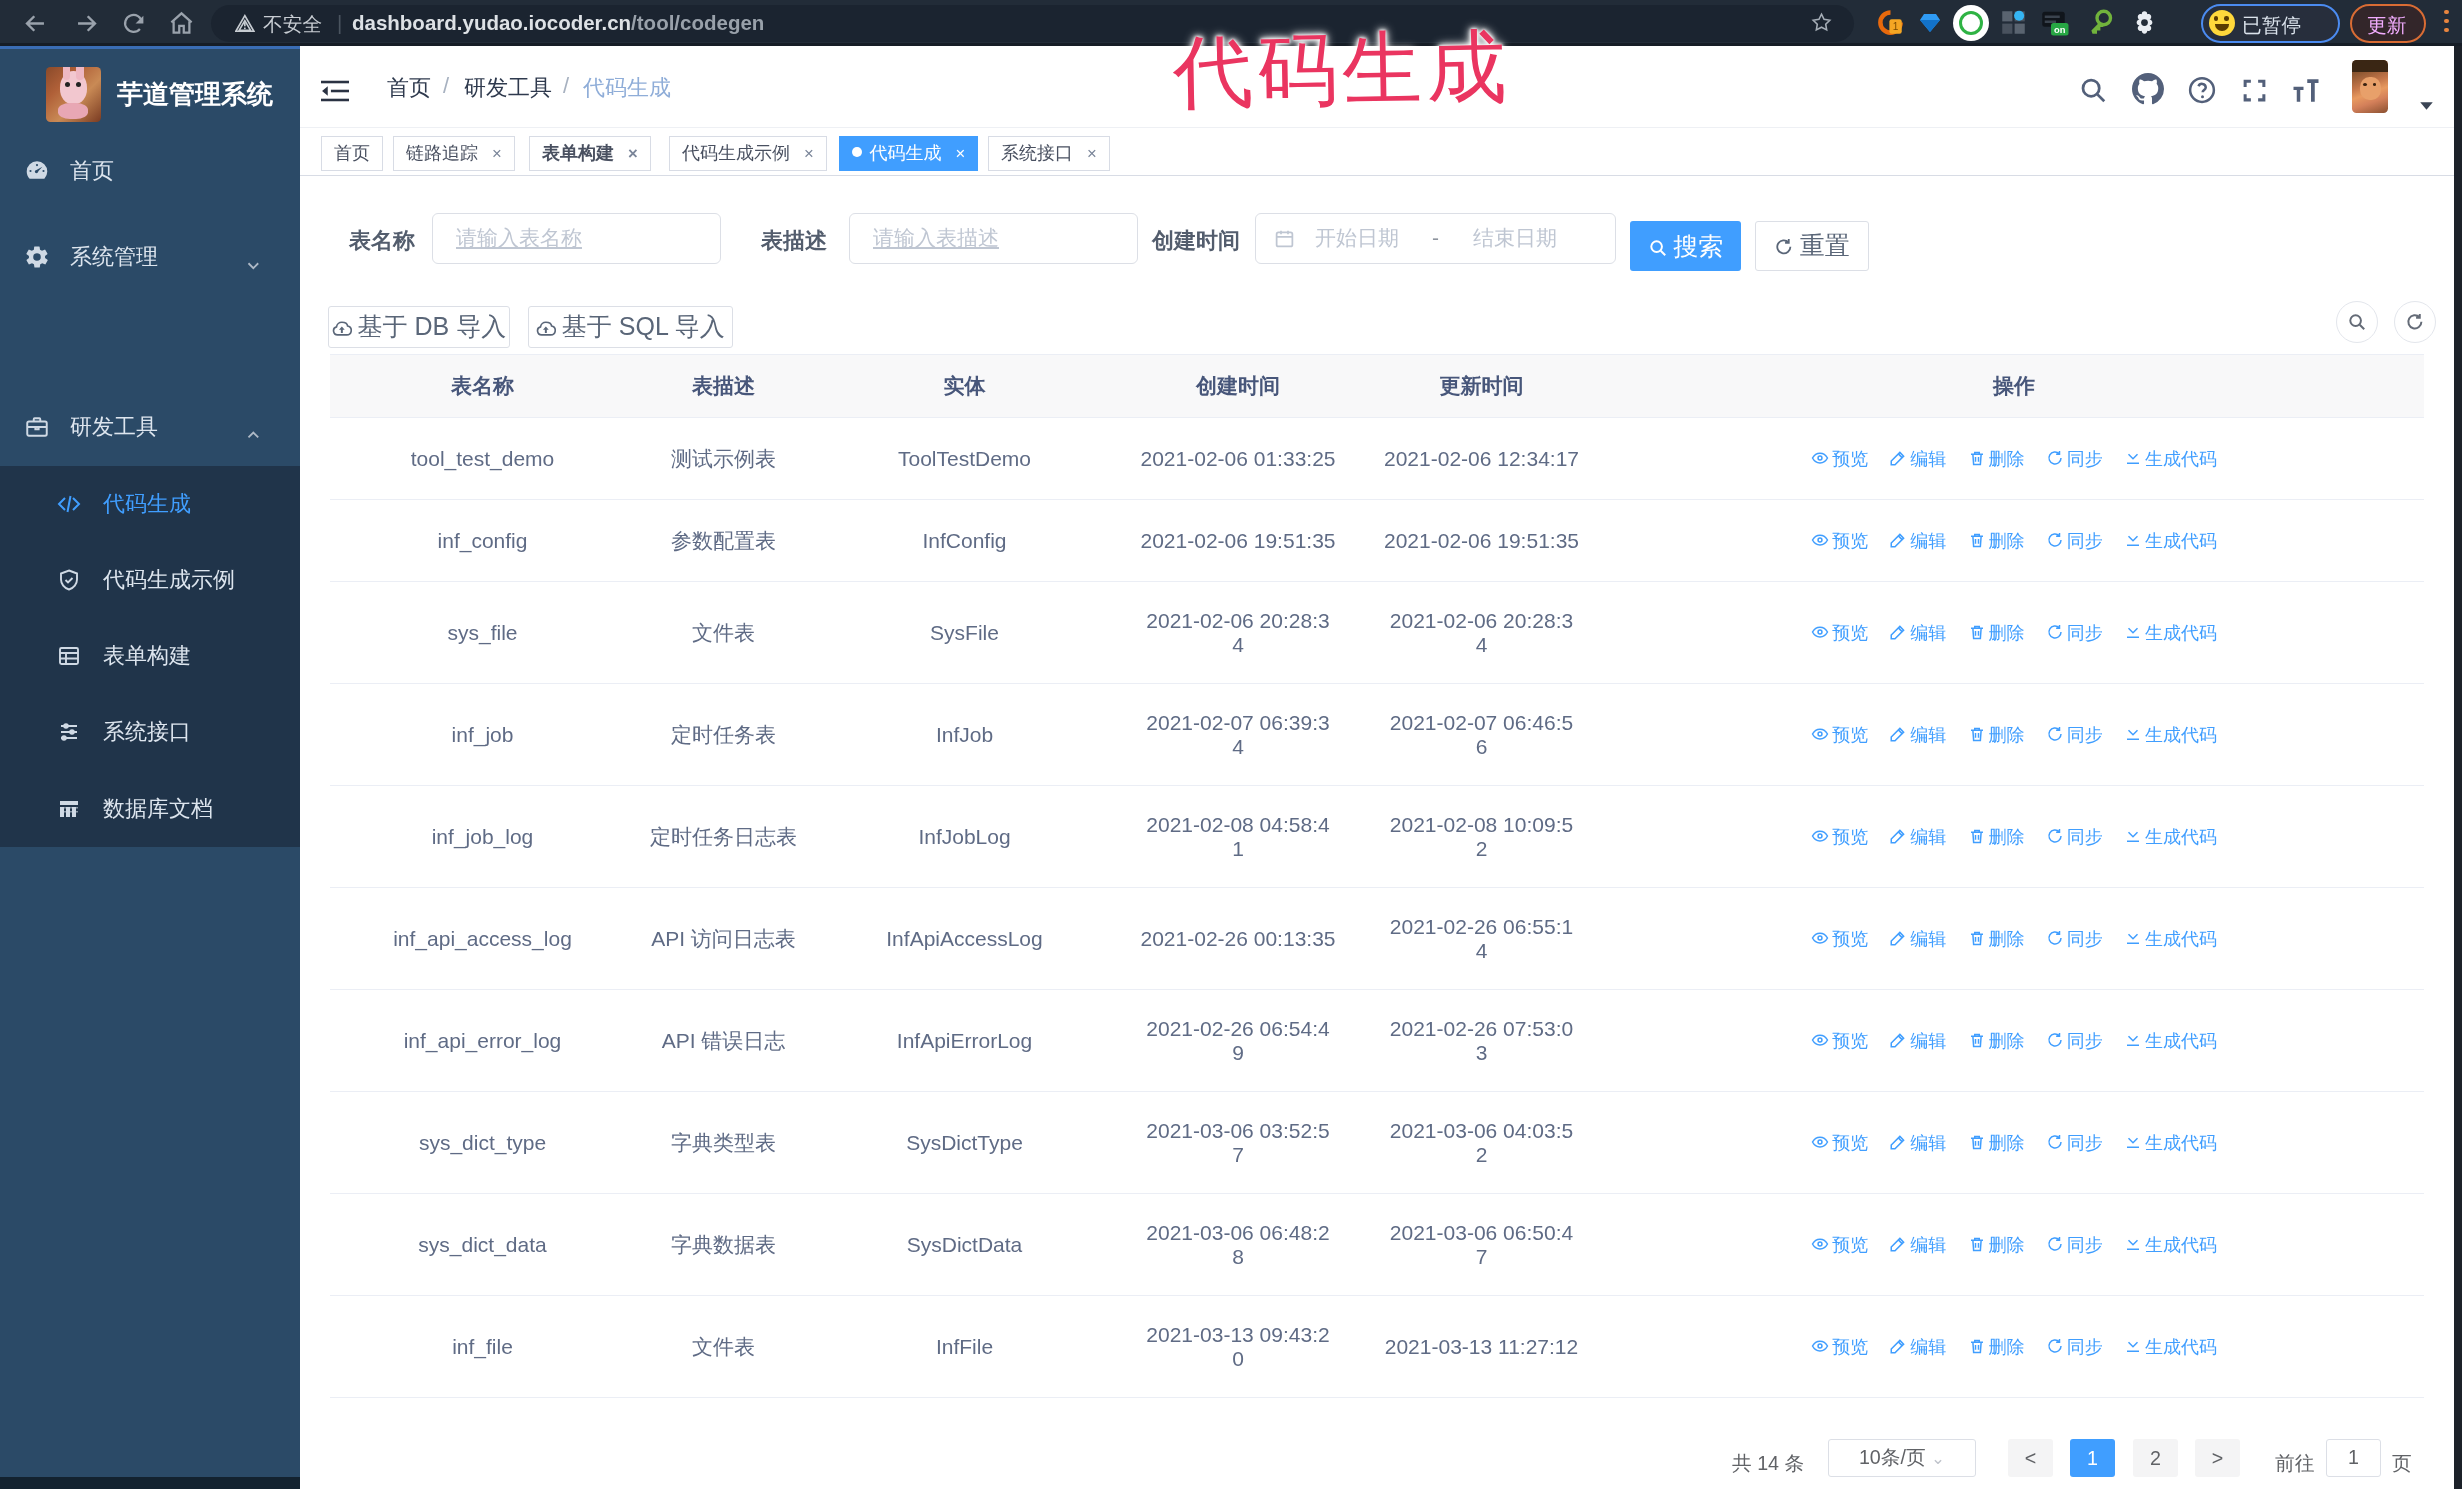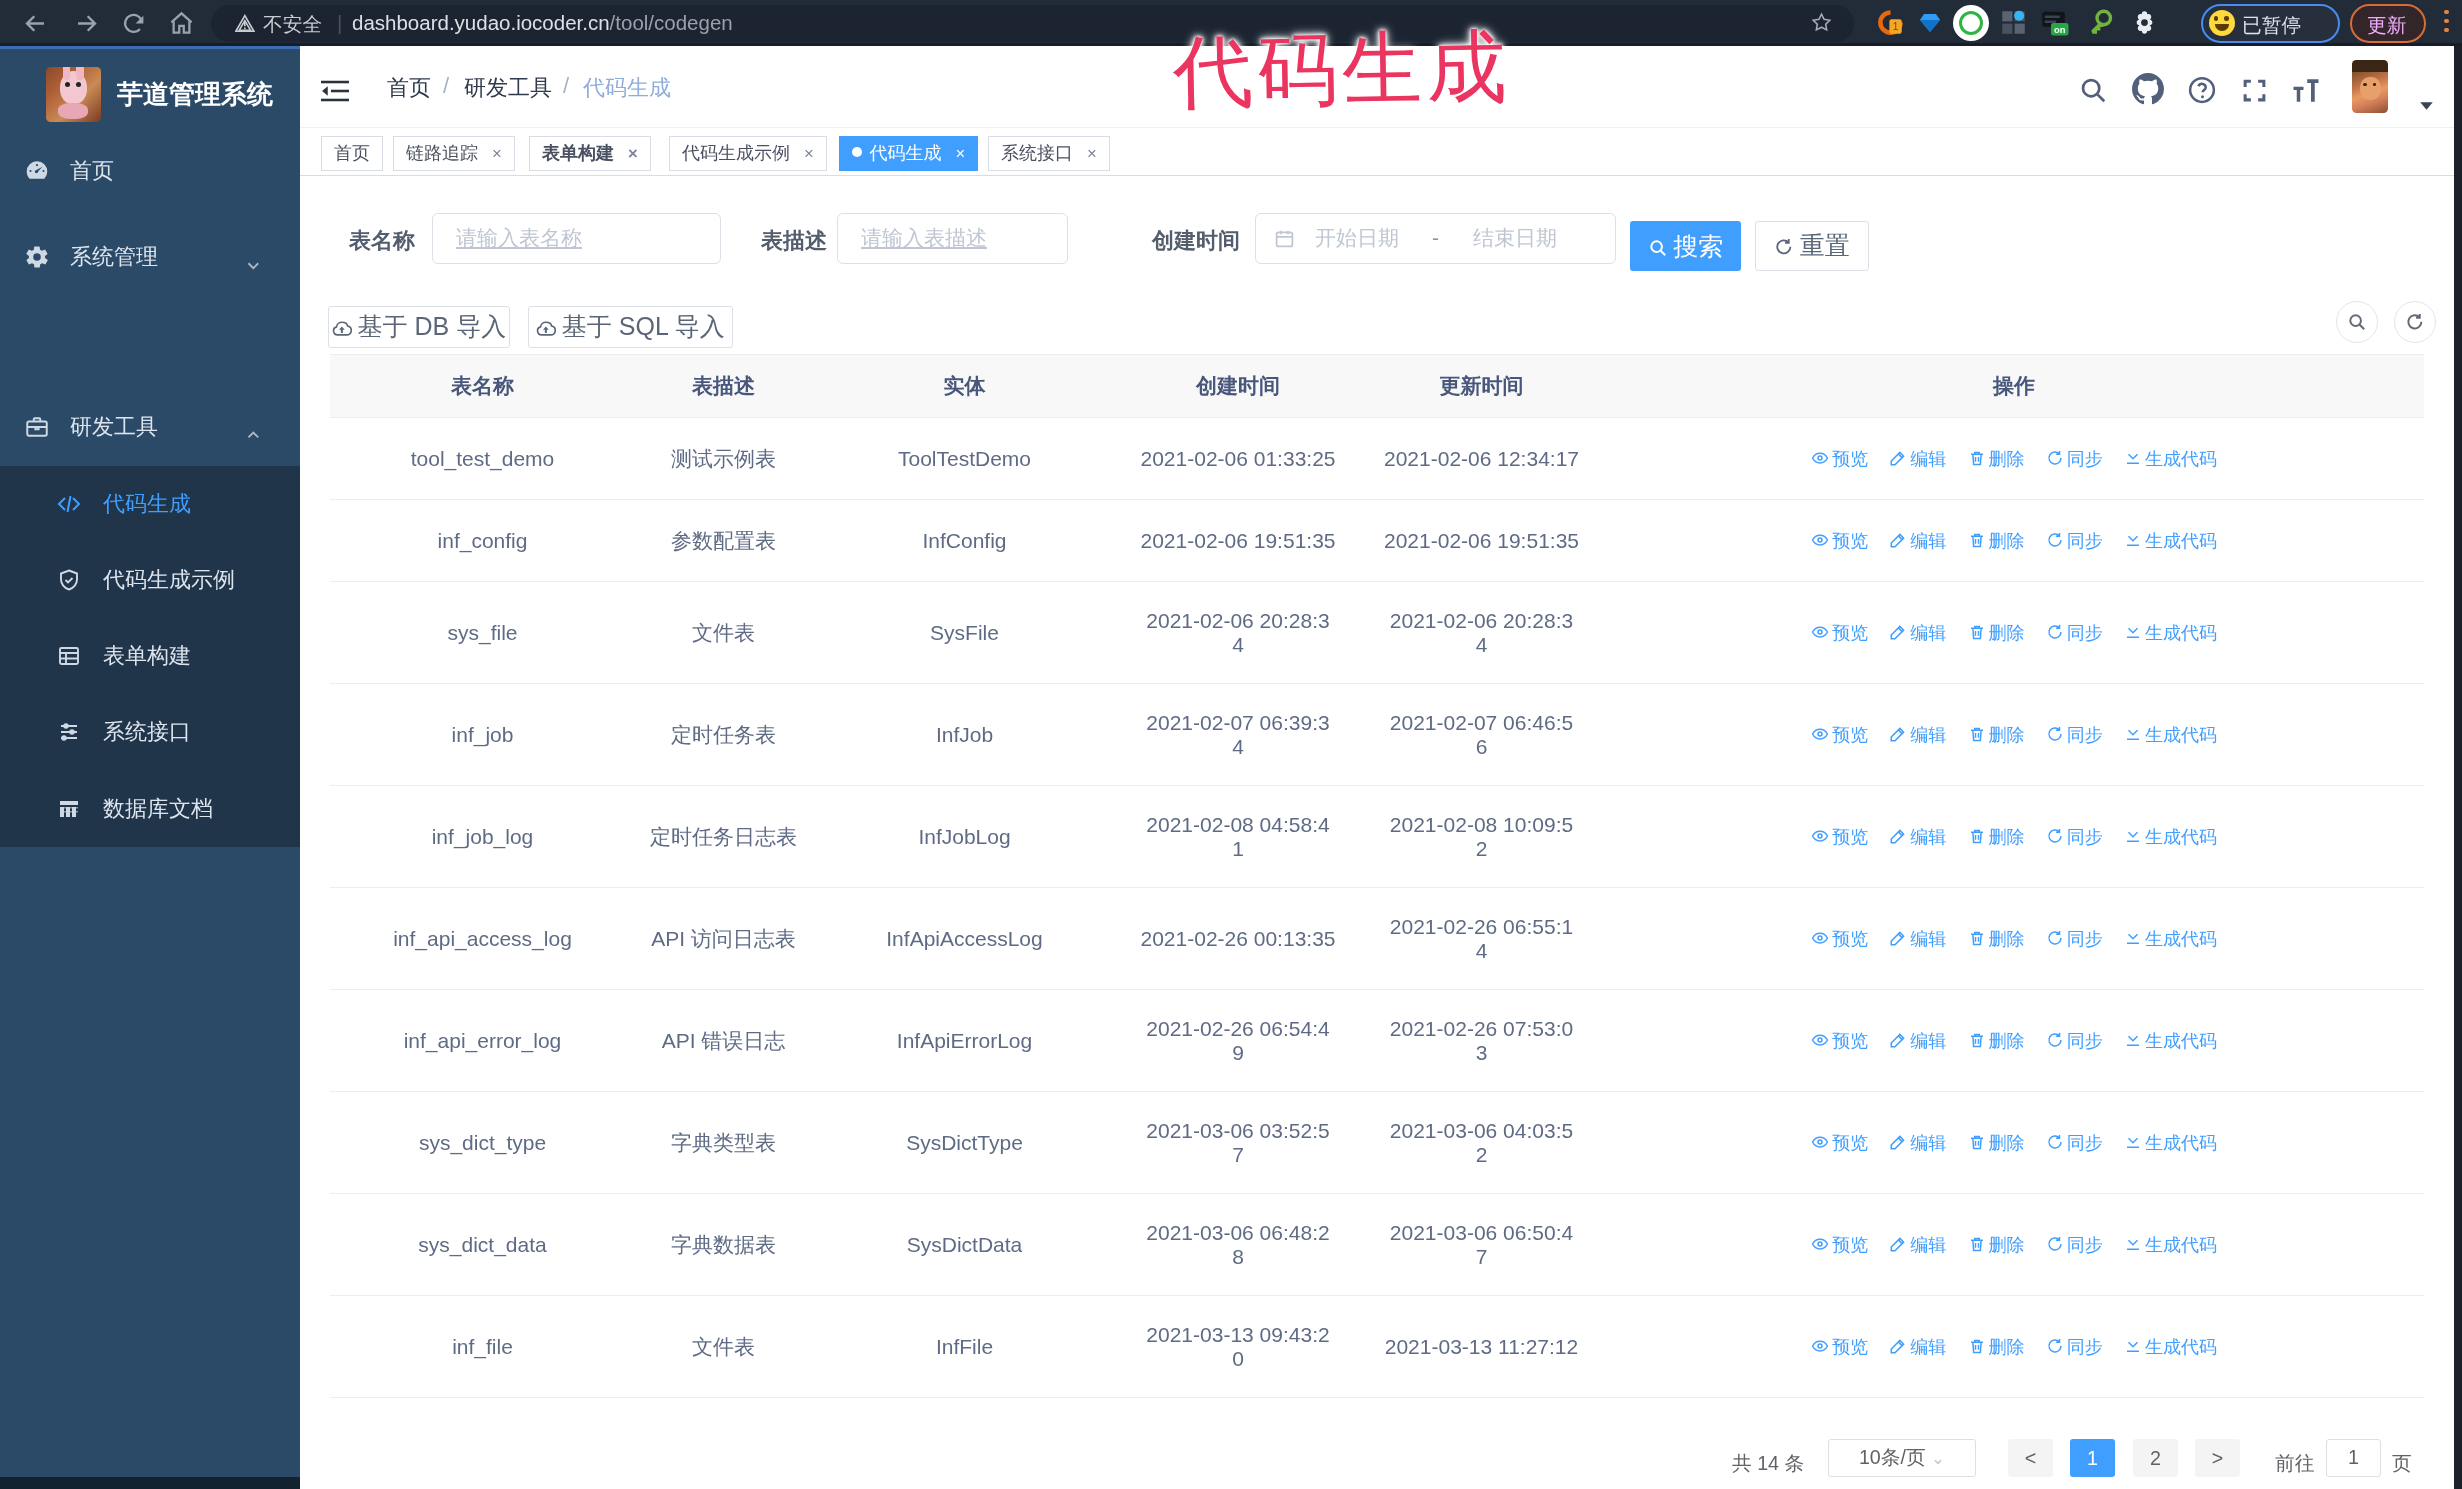--- a/index.html
+++ b/index.html
@@ -86,21 +86,21 @@
         <path d="M5 10v10h5v-6h4v6h5V10"></path>
       </svg>
     <div id="urlpill">
       <svg style="position:absolute; left:24px; top:9px;" width="19.7" height="19.7" viewBox="0 0 24 24" fill="#c7ccd2">
           <path d="M12 2L1 21h22L12 2zm0 6l7 12H5l7-12z" fill="none" stroke="#c7ccd2" stroke-width="2"></path>
           <rect x="11" y="10" width="2" height="5" fill="#c7ccd2"></rect>
           <rect x="11" y="16.5" width="2" height="2" fill="#c7ccd2"></rect>
         </svg>
       <span style="position:absolute; left:52px; top:6.8px; color:#c7ccd2; font-size:19.7px;">不安全</span>
       <span style="position:absolute; left:126px; top:6px; color:#4a545f; font-size:20.5px;">|</span>
-      <span style="position:absolute; left:141px; top:6.8px; color:#dde1e5; font-size:20.5px;">dashboard.yudao.iocoder.cn<span style="color:#99a1aa;">/tool/codegen</span></span>
+      <span style="position:absolute; left:141px; top:6.8px; color:#dde1e5; font-size:20.5px;font-weight:bold;">dashboard.yudao.iocoder.cn<span style="color:#99a1aa;">/tool/codegen</span></span>
       <svg style="position:absolute; left:1600px; top:7.6px;" width="21" height="21" viewBox="0 0 24 24" fill="none" stroke="#a5adb6" stroke-width="1.8">
           <path d="M12 2.5l2.9 5.9 6.6 1-4.7 4.6 1.1 6.5-5.9-3.1-5.9 3.1 1.1-6.5L2.5 9.4l6.6-1z"></path>
         </svg>
     </div>
 
     <svg style="position:absolute; left:1877px; top:9px;" width="27" height="27" viewBox="0 0 24 24">
         <path d="M12 3a9 9 0 1 0 9 9" fill="none" stroke="#e8690c" stroke-width="4"></path>
         <rect x="11" y="9" width="11" height="13" rx="2" fill="#f5a623"></rect>
         <text x="16.5" y="19" font-size="9" text-anchor="middle" fill="#7a4a00" font-family="Liberation Sans">1</text>
       </svg>
@@ -276,21 +276,21 @@
       <div class="tag" style="left:93px;">链路追踪 <span class="x">×</span></div>
       <div class="tag" style="left:229px;font-weight:bold;">表单构建 <span class="x">×</span></div>
       <div class="tag" style="left:369px;">代码生成示例 <span class="x">×</span></div>
       <div class="tag active" style="left:539px;"><span class="dot"></span>代码生成 <span class="x">×</span></div>
       <div class="tag" style="left:688px;">系统接口 <span class="x">×</span></div>
     </div>
 
     <div class="flabel" style="left:49px;">表名称</div>
     <div class="finput" style="left:132px; width:289px; padding-left:23px;">请输入表名称</div>
     <div class="flabel" style="left:461px;">表描述</div>
-    <div class="finput" style="left:537px; width:231px; padding-left:23px;">请输入表描述</div>
+    <div class="finput" style="left:549px; width:289px; padding-left:23px;">请输入表描述</div>
     <div class="flabel" style="left:852px;">创建时间</div>
     <div class="finput" style="left:955px; width:361px;">
         <svg style="position:absolute; left:18px; top:13.6px;" width="21" height="21" viewBox="0 0 24 24" fill="none" stroke="#bfc6d2" stroke-width="2">
           <rect x="3" y="5" width="18" height="16" rx="2"></rect>
           <path d="M3 10h18M8 3v4M16 3v4"></path>
         </svg>
         <span style="position:absolute; left:59px;">开始日期</span>
         <span style="position:absolute; left:176px; color:#8d949e;">-</span>
         <span style="position:absolute; left:217px;text-align:right;">结束日期</span>
       </div>

